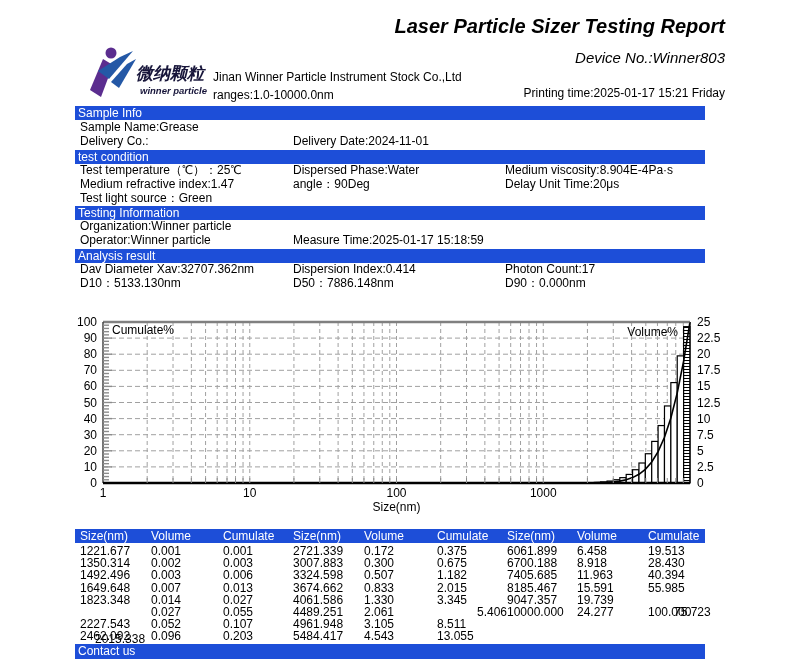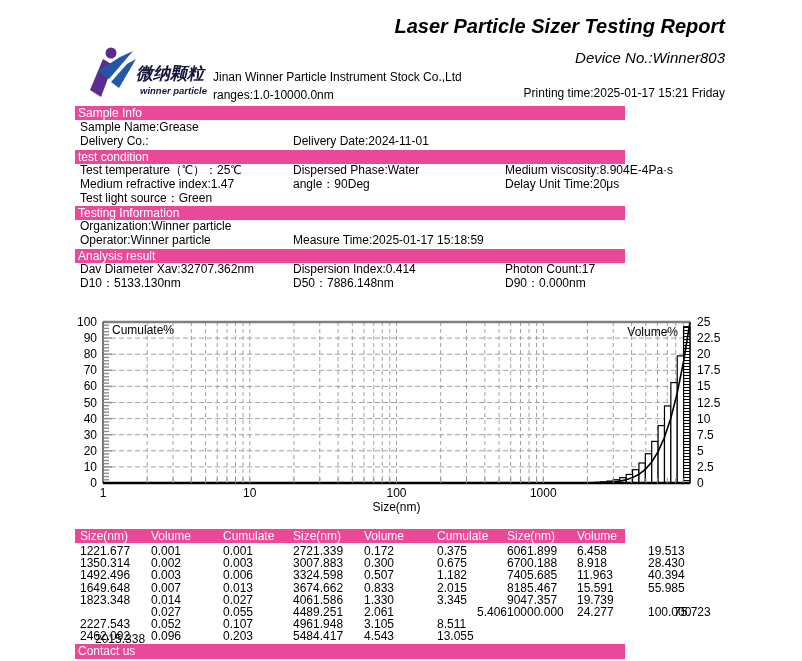--- a/index.html
+++ b/index.html
@@ -1,19 +1,19 @@
 <!DOCTYPE html>
 <html><head>
 <meta charset="utf-8">
 <style>
   html,body{margin:0;padding:0;background:#fff;}
   #page{position:relative;width:802px;height:661px;background:#ffffff;
         font-family:"Liberation Sans",sans-serif;color:#000;overflow:hidden;}
   .txt{position:absolute;font-size:12px;line-height:14px;white-space:nowrap;color:#000;}
-  .bar{position:absolute;left:75px;width:550px;height:14px;background:#ec4899;
+  .bar{position:absolute;left:75px;width:630px;height:14px;background:#1d4ed8;
        color:#fff;font-size:12px;line-height:14px;padding-left:3px;box-sizing:border-box;}
   #report-title{position:absolute;top:15px;left:300px;width:425px;text-align:right;
        font-size:20px;font-weight:bold;font-style:italic;}
   #device-no{position:absolute;top:49px;left:400px;width:325px;text-align:right;
        font-size:15px;font-style:italic;}
   #printing-time{position:absolute;top:86px;left:425px;width:300px;text-align:right;font-size:12px;}
   #logo-box{position:absolute;left:84px;top:44px;width:130px;height:60px;}
   .trow{position:absolute;left:75px;width:660px;height:12px;font-size:12px;line-height:12px;}
   .tcell{position:absolute;top:0;white-space:nowrap;}
   .thead-cell{position:absolute;top:0;color:#fff;font-size:12px;line-height:14px;white-space:nowrap;}

